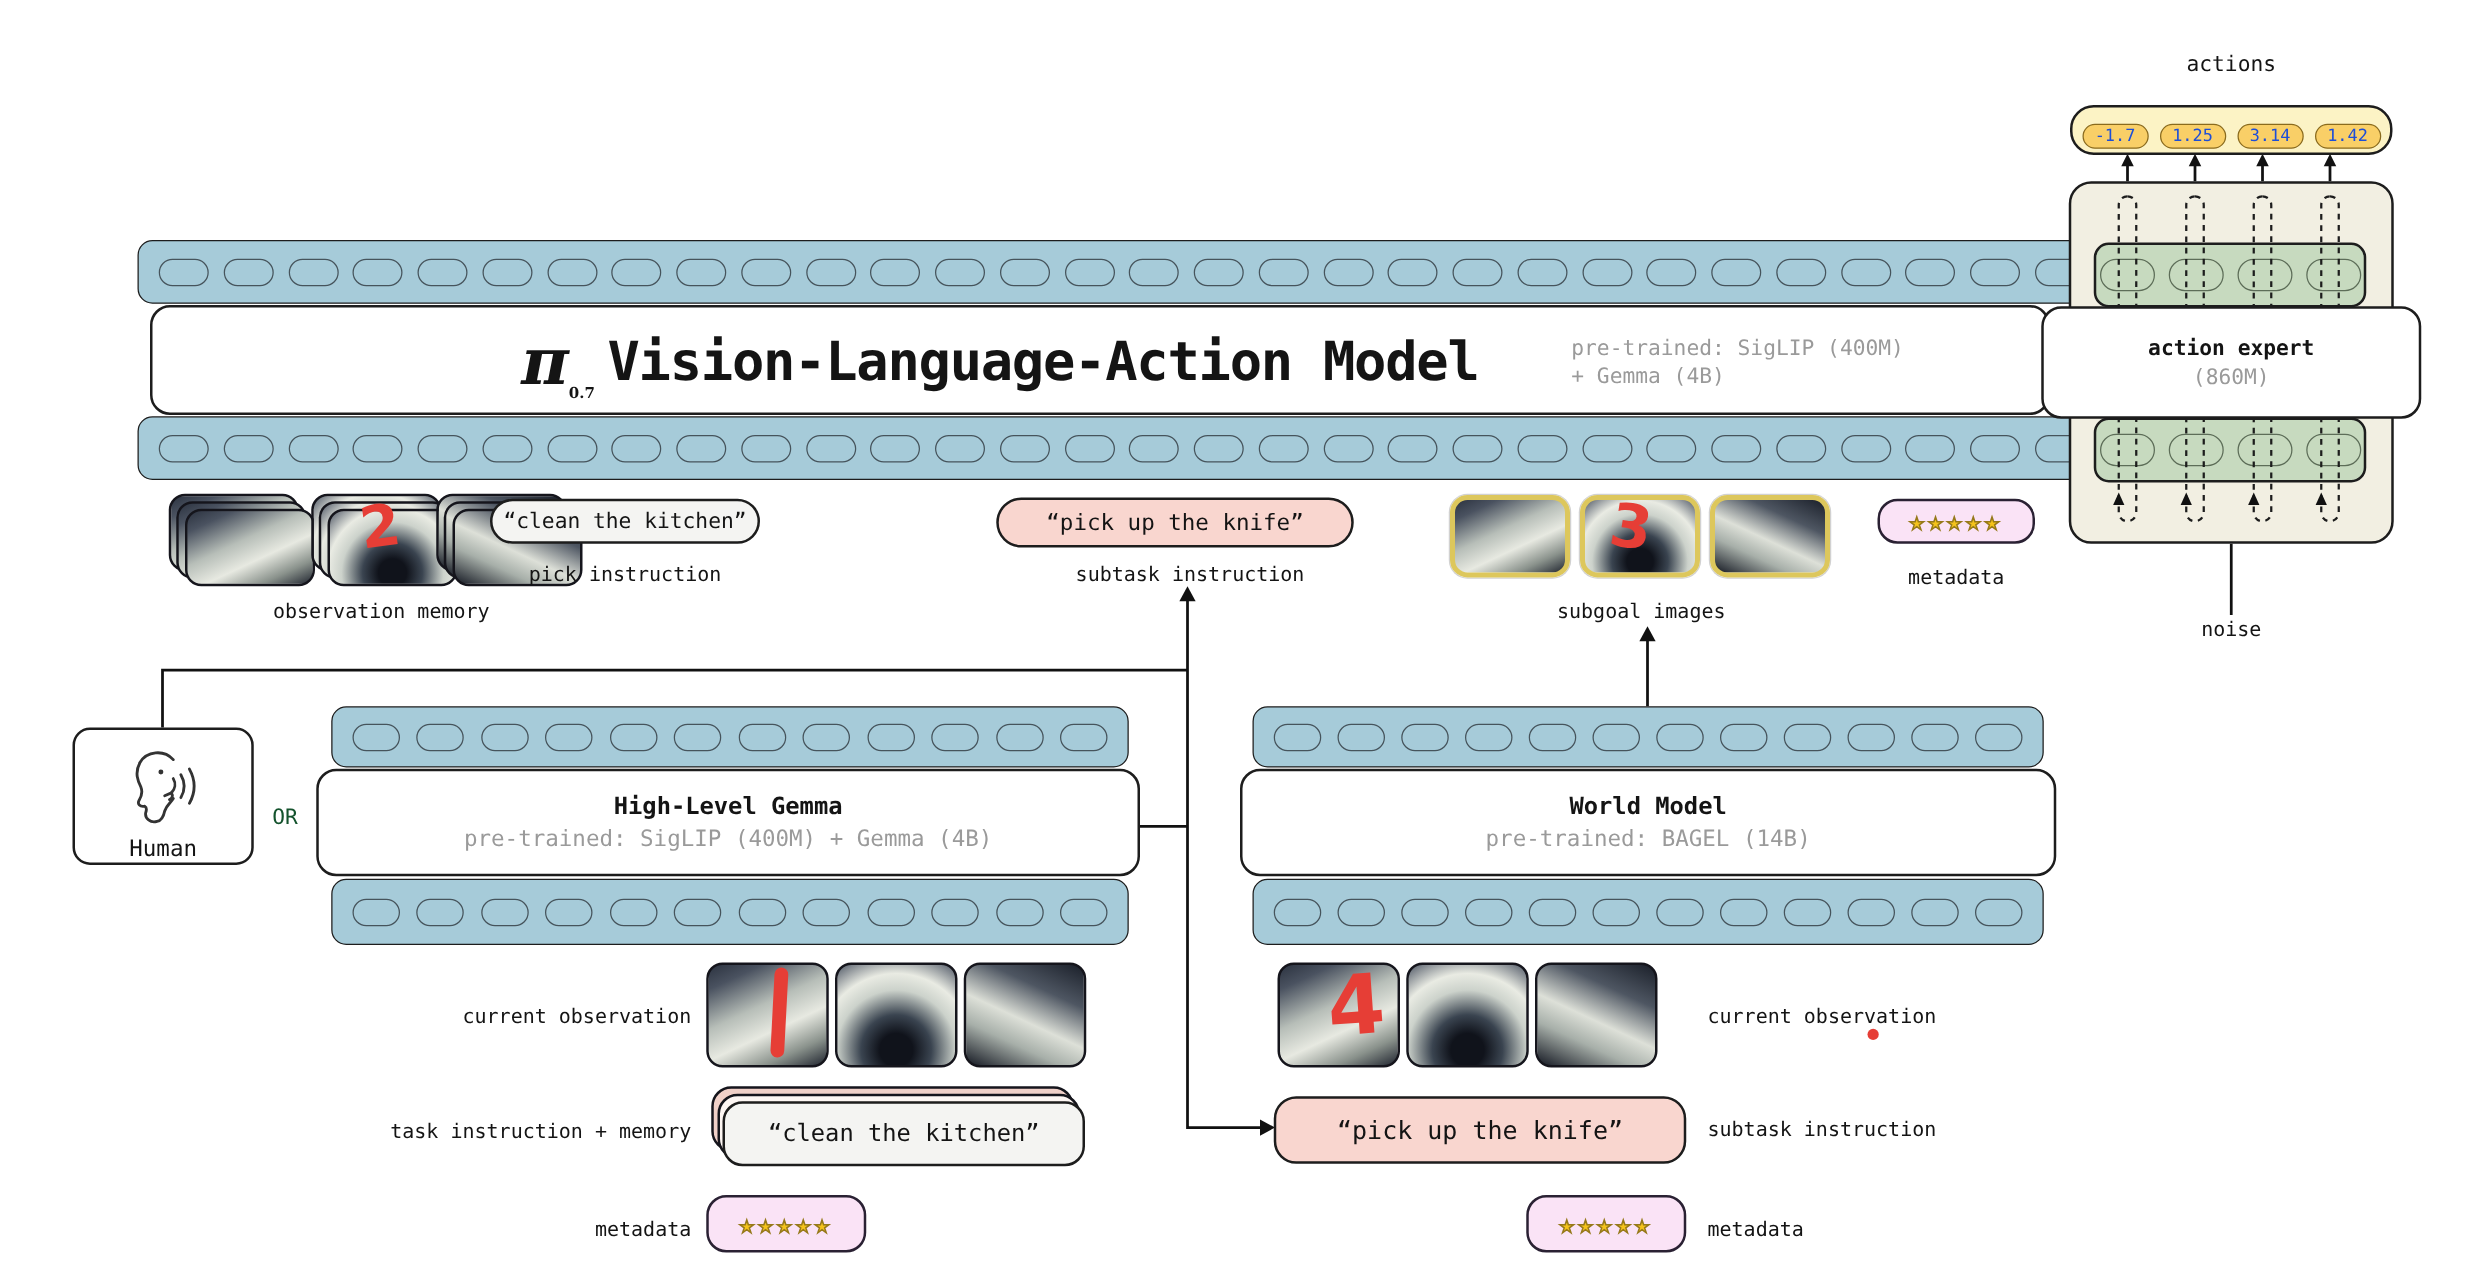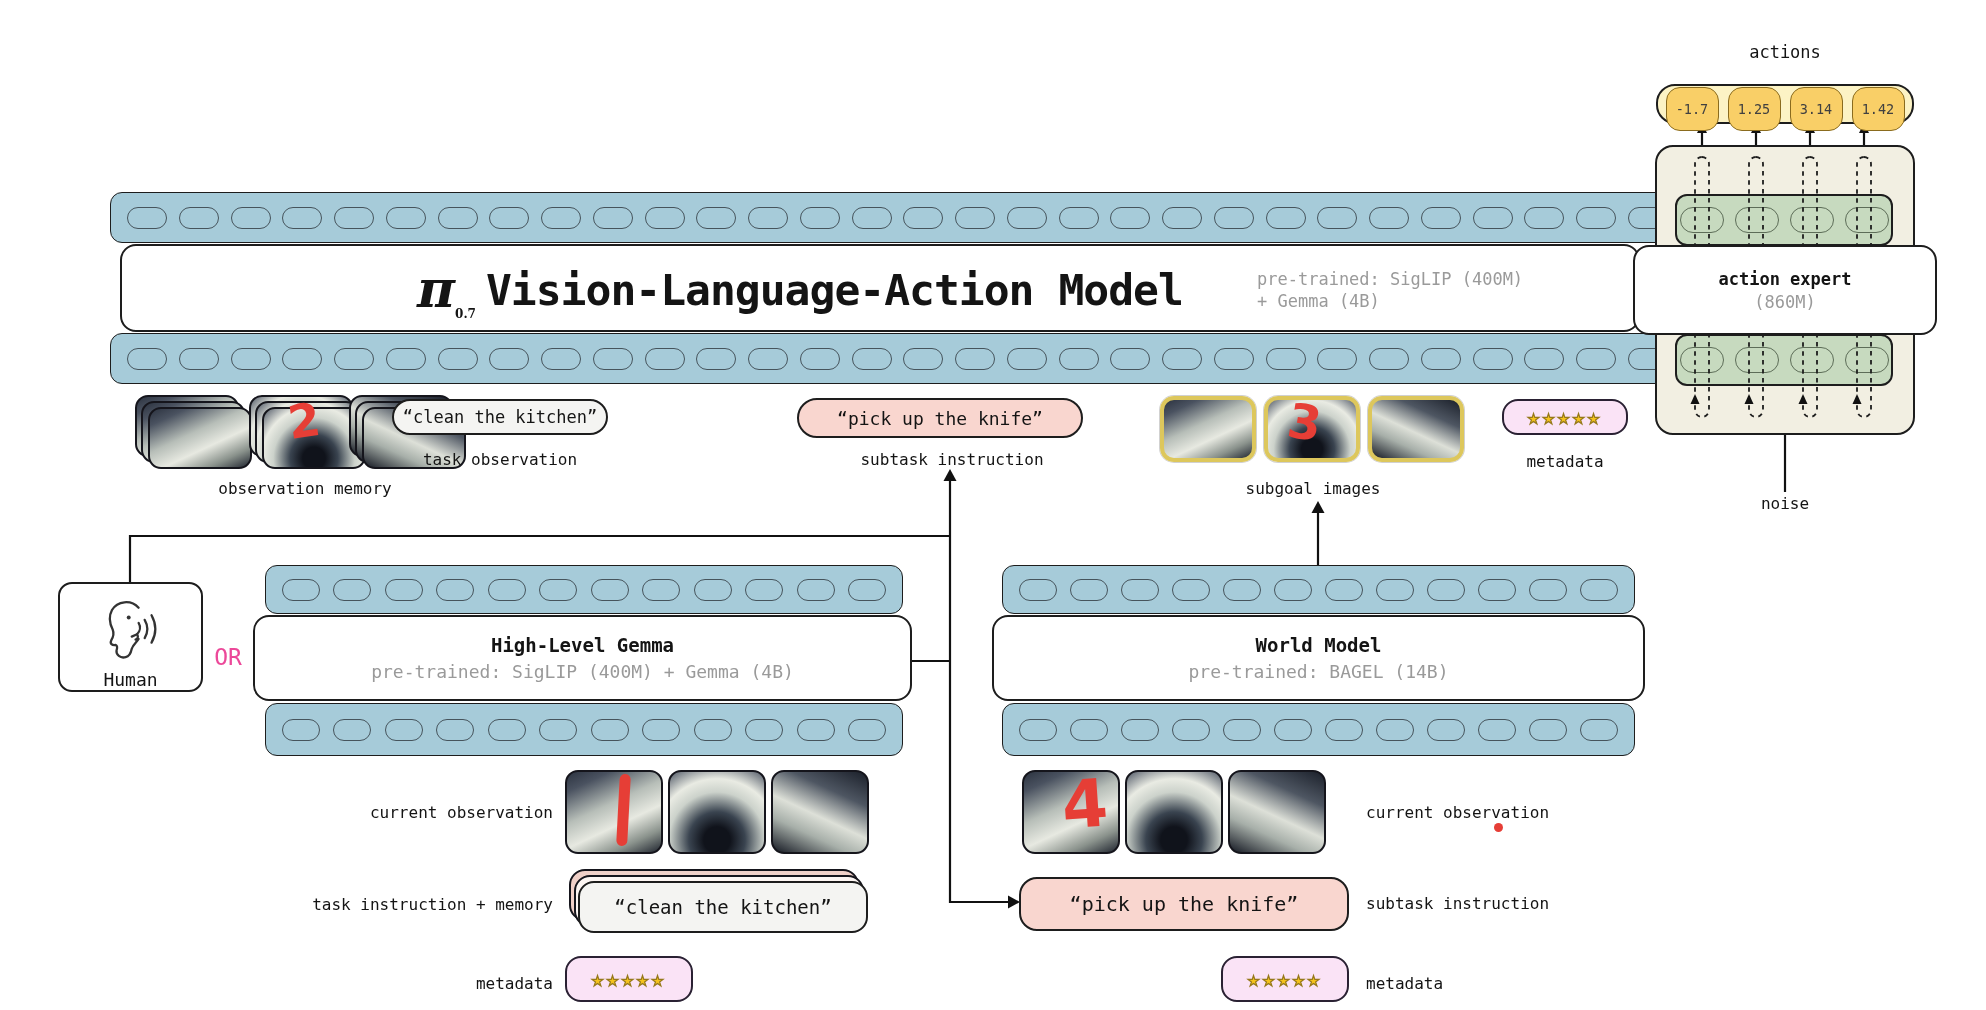--- a/index.html
+++ b/index.html
@@ -48,22 +48,22 @@
   .ph-c{background:linear-gradient(205deg,#1b202a 0%,#4e5662 28%,#dde0d8 54%,#a7afa9 72%,#151923 100%);}
   .subgoal{border:4px solid #ddc75c;border-radius:14px;box-shadow:0 0 0 1px rgba(0,0,0,.18);}
 
   
   .beige{position:absolute;background:#f2efe2;border:2.2px solid #1d1d1d;border-radius:18px;box-sizing:border-box;}
   .green{position:absolute;background:#c7dabf;border:2px solid #1d1d1d;border-radius:12px;box-sizing:border-box;
          display:flex;align-items:center;justify-content:center;gap:11px;}
   .gtok{width:44px;height:26px;border:1.6px solid #5d6d58;border-radius:13px;box-sizing:border-box;}
   .acts{position:absolute;background:#fcf3c5;border:2px solid #1d1d1d;border-radius:19px;box-sizing:border-box;
         display:flex;align-items:center;justify-content:center;gap:9px;}
-  .act-pill{width:53px;height:44px;background:#f9cf67;border:1.7px solid #8a6b1e;border-radius:14px;box-sizing:border-box;
-            display:flex;align-items:center;justify-content:center;font-size:13.5px;color:#404040;margin-top:10px;}
+  .act-pill{width:53px;height:20px;background:#f9cf67;border:1.7px solid #8a6b1e;border-radius:14px;box-sizing:border-box;
+            display:flex;align-items:center;justify-content:center;font-size:13.5px;color:#1d4ed8;margin-top:10px;}
 
   
   .red{position:absolute;color:#e63e36;font-family:"DejaVu Sans","Liberation Sans",sans-serif;font-weight:900;line-height:1;}
 
   .stack-layer{position:absolute;border:2.2px solid #15151c;border-radius:13px;box-sizing:border-box;}
 </style>
 </head>
 <body>
 
 <div id="canvas">
@@ -223,21 +223,21 @@
     <div class="stack-layer ph-b" style="left:249px;top:395px;width:104px;height:62px;"></div>
     <div class="stack-layer ph-b" style="left:255px;top:401px;width:104px;height:62px;"></div>
     <div class="thumb ph-b" style="left:262px;top:407px;width:104px;height:62px;"></div>
     <div class="stack-layer ph-c" style="left:349px;top:395px;width:104px;height:62px;"></div>
     <div class="stack-layer ph-c" style="left:355px;top:401px;width:104px;height:62px;"></div>
     <div class="thumb ph-c" style="left:362px;top:407px;width:104px;height:62px;"></div>
   </div>
   <div class="lbl" style="left:305px;top:479px;">observation memory</div>
 
   <div class="pill gray" style="left:392px;top:399px;width:216px;height:36px;font-size:17px;">“clean the kitchen”</div>
-  <div class="lbl" style="left:500px;top:450px;">task observation</div>
+  <div class="lbl" style="left:500px;top:450px;">pick instruction</div>
 
   <div class="pill pink" style="left:797px;top:398px;width:286px;height:40px;font-size:18px;border-radius:20px;">“pick up the knife”</div>
   <div class="lbl" style="left:952px;top:450px;">subtask instruction</div>
 
   <div class="abs">
     <div class="thumb subgoal ph-a" style="left:1160px;top:396px;width:96px;height:66px;"></div>
     <div class="thumb subgoal ph-b" style="left:1264px;top:396px;width:96px;height:66px;"></div>
     <div class="thumb subgoal ph-c" style="left:1368px;top:396px;width:96px;height:66px;"></div>
   </div>
   <div class="lbl" style="left:1313px;top:479px;">subgoal images</div>
@@ -253,21 +253,21 @@
         <path d="M60 18 C50 7 32 9 25 21 C19 32 23 41 26 47 C28 52 27 56 24 61 C22 65 25 68 30 67 C32 68 32 71 31 74 C30 80 36 85 43 83 C48 82 50 77 51 72 C53 66 57 64 60 59"></path>
         <path d="M60 38 C63 43 62 49 58 53 L51 56"></path>
         <path d="M58 53 C60 56 59 59 56 60"></path>
         <path d="M68 34 Q75 46 68 58"></path>
         <path d="M77 28 Q87 46 77 64"></path>
       </g>
       <circle cx="47" cy="31" r="2.6" fill="#333"></circle>
     </svg>
     <div style="font-size:18px;margin-top:2px;">Human</div>
   </div>
-  <div class="lbl" style="left:228px;top:644px;font-size:23px;color:#ec4899;">OR</div>
+  <div class="lbl" style="left:228px;top:644px;font-size:17px;color:#14532d;">OR</div>
 
   <div class="strip small" style="left:265px;top:565px;width:638px;height:49px;">
       <div class="tok"></div>
       <div class="tok"></div>
       <div class="tok"></div>
       <div class="tok"></div>
       <div class="tok"></div>
       <div class="tok"></div>
       <div class="tok"></div>
       <div class="tok"></div>

